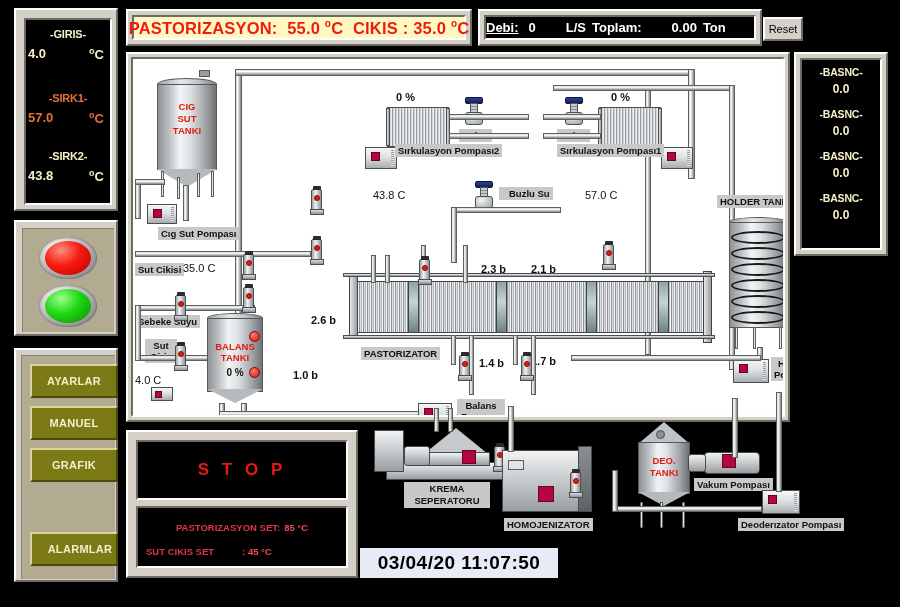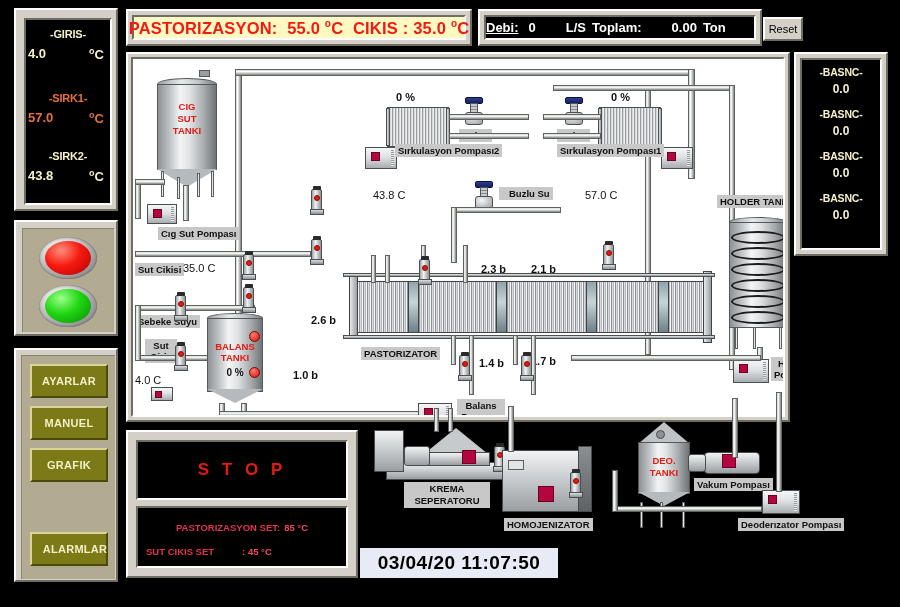--- a/index.html
+++ b/index.html
@@ -107,21 +107,21 @@
   }
   #nav-inner {
     position: absolute; left: 5px; top: 5px;
     width: 94px; height: 224px;
     background: #b3ab91;
     border-top: 1px solid #8a8372;
     border-left: 1px solid #8a8372;
   }
   .navbtn {
     position: absolute; left: 8px;
-    width: 78px; height: 34px;
+    width: 88px; height: 34px;
     background: #7b7a17;
     color: #f2efc6;
     font-size: 11px; font-weight: bold;
     letter-spacing: 0.3px;
     display: flex; align-items: center; justify-content: center;
     border-top: 2px solid #d8d49a;
     border-left: 2px solid #d8d49a;
     border-right: 2px solid #4a4a0c;
     border-bottom: 2px solid #4a4a0c;
     cursor: pointer;

